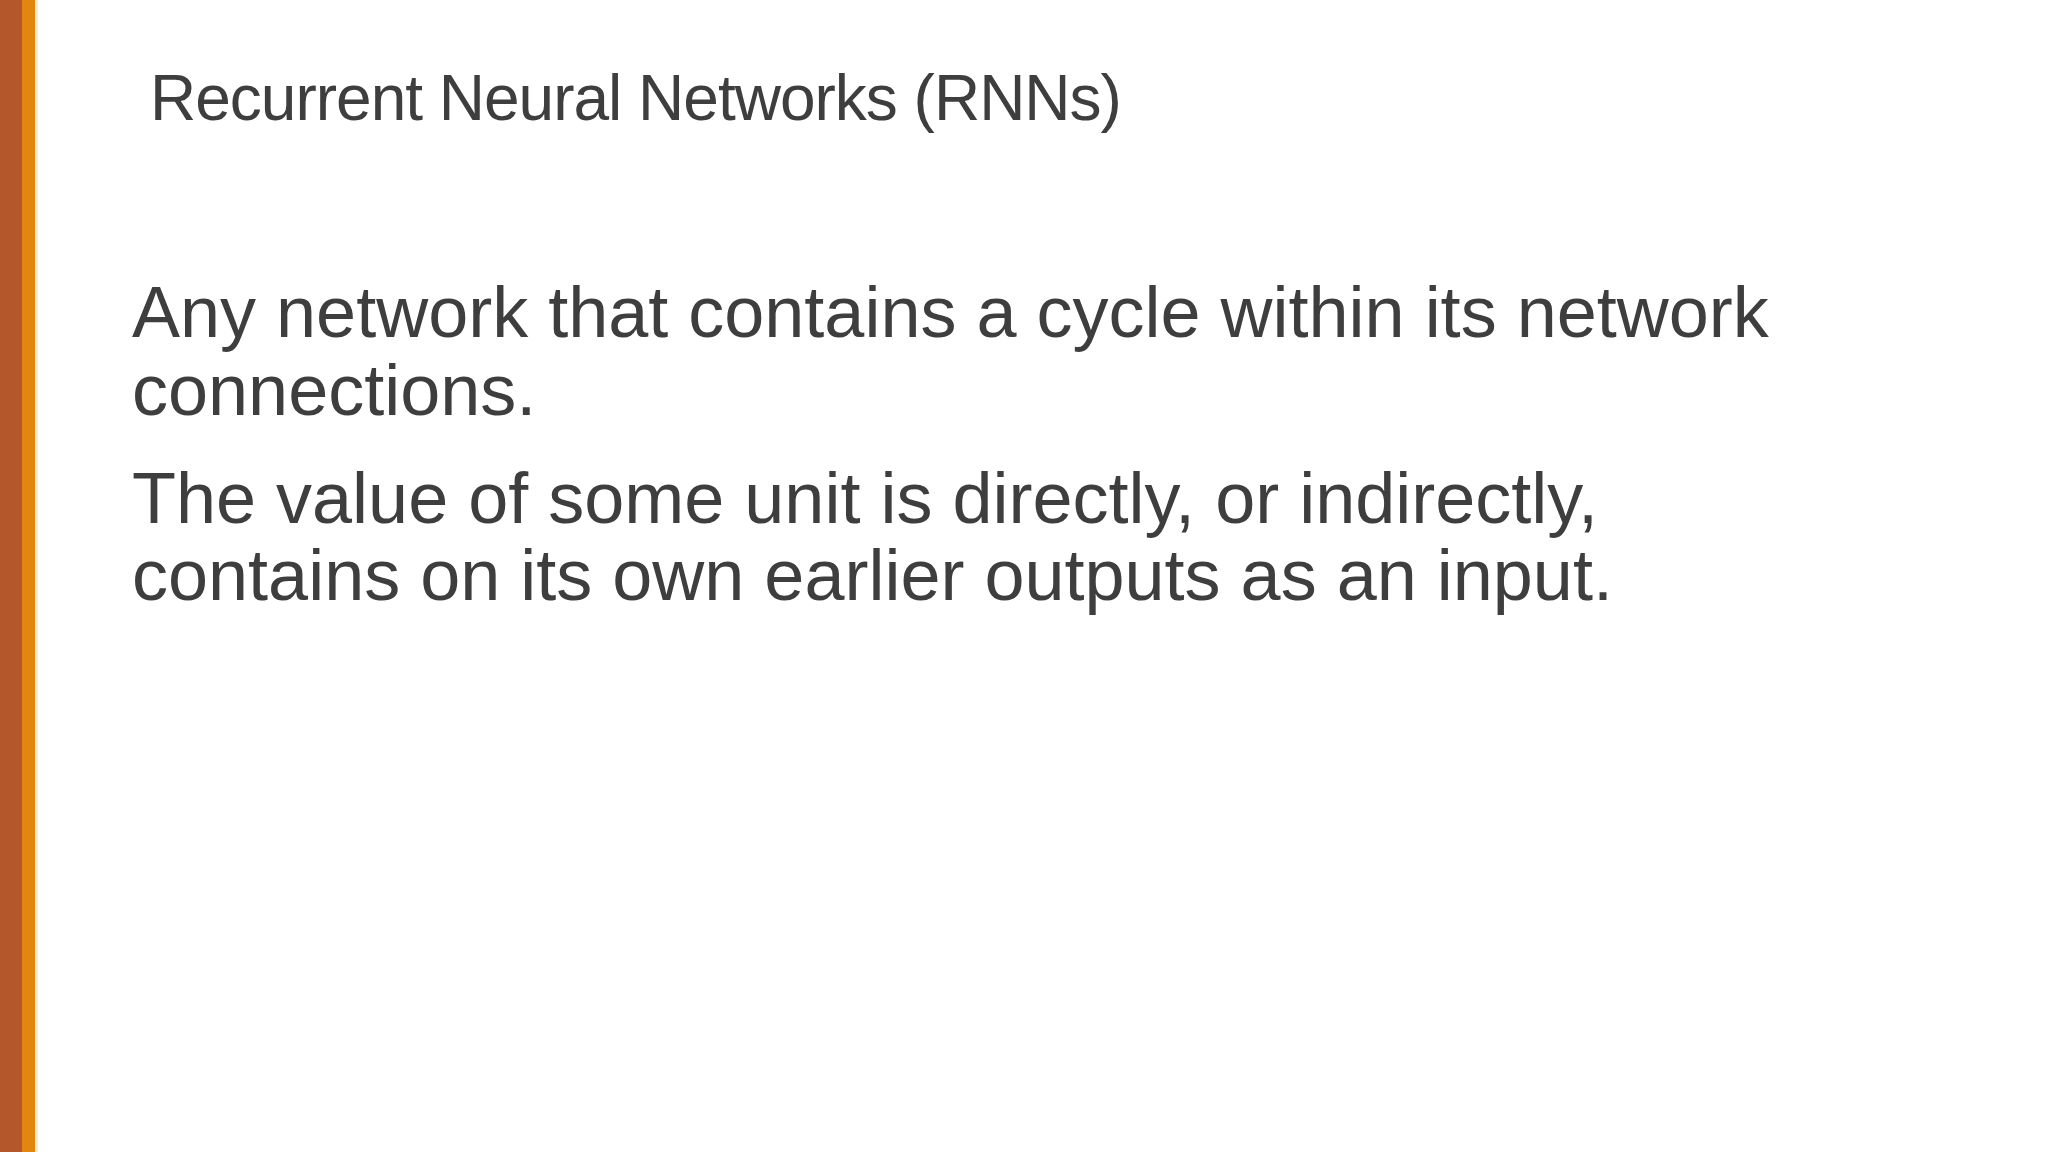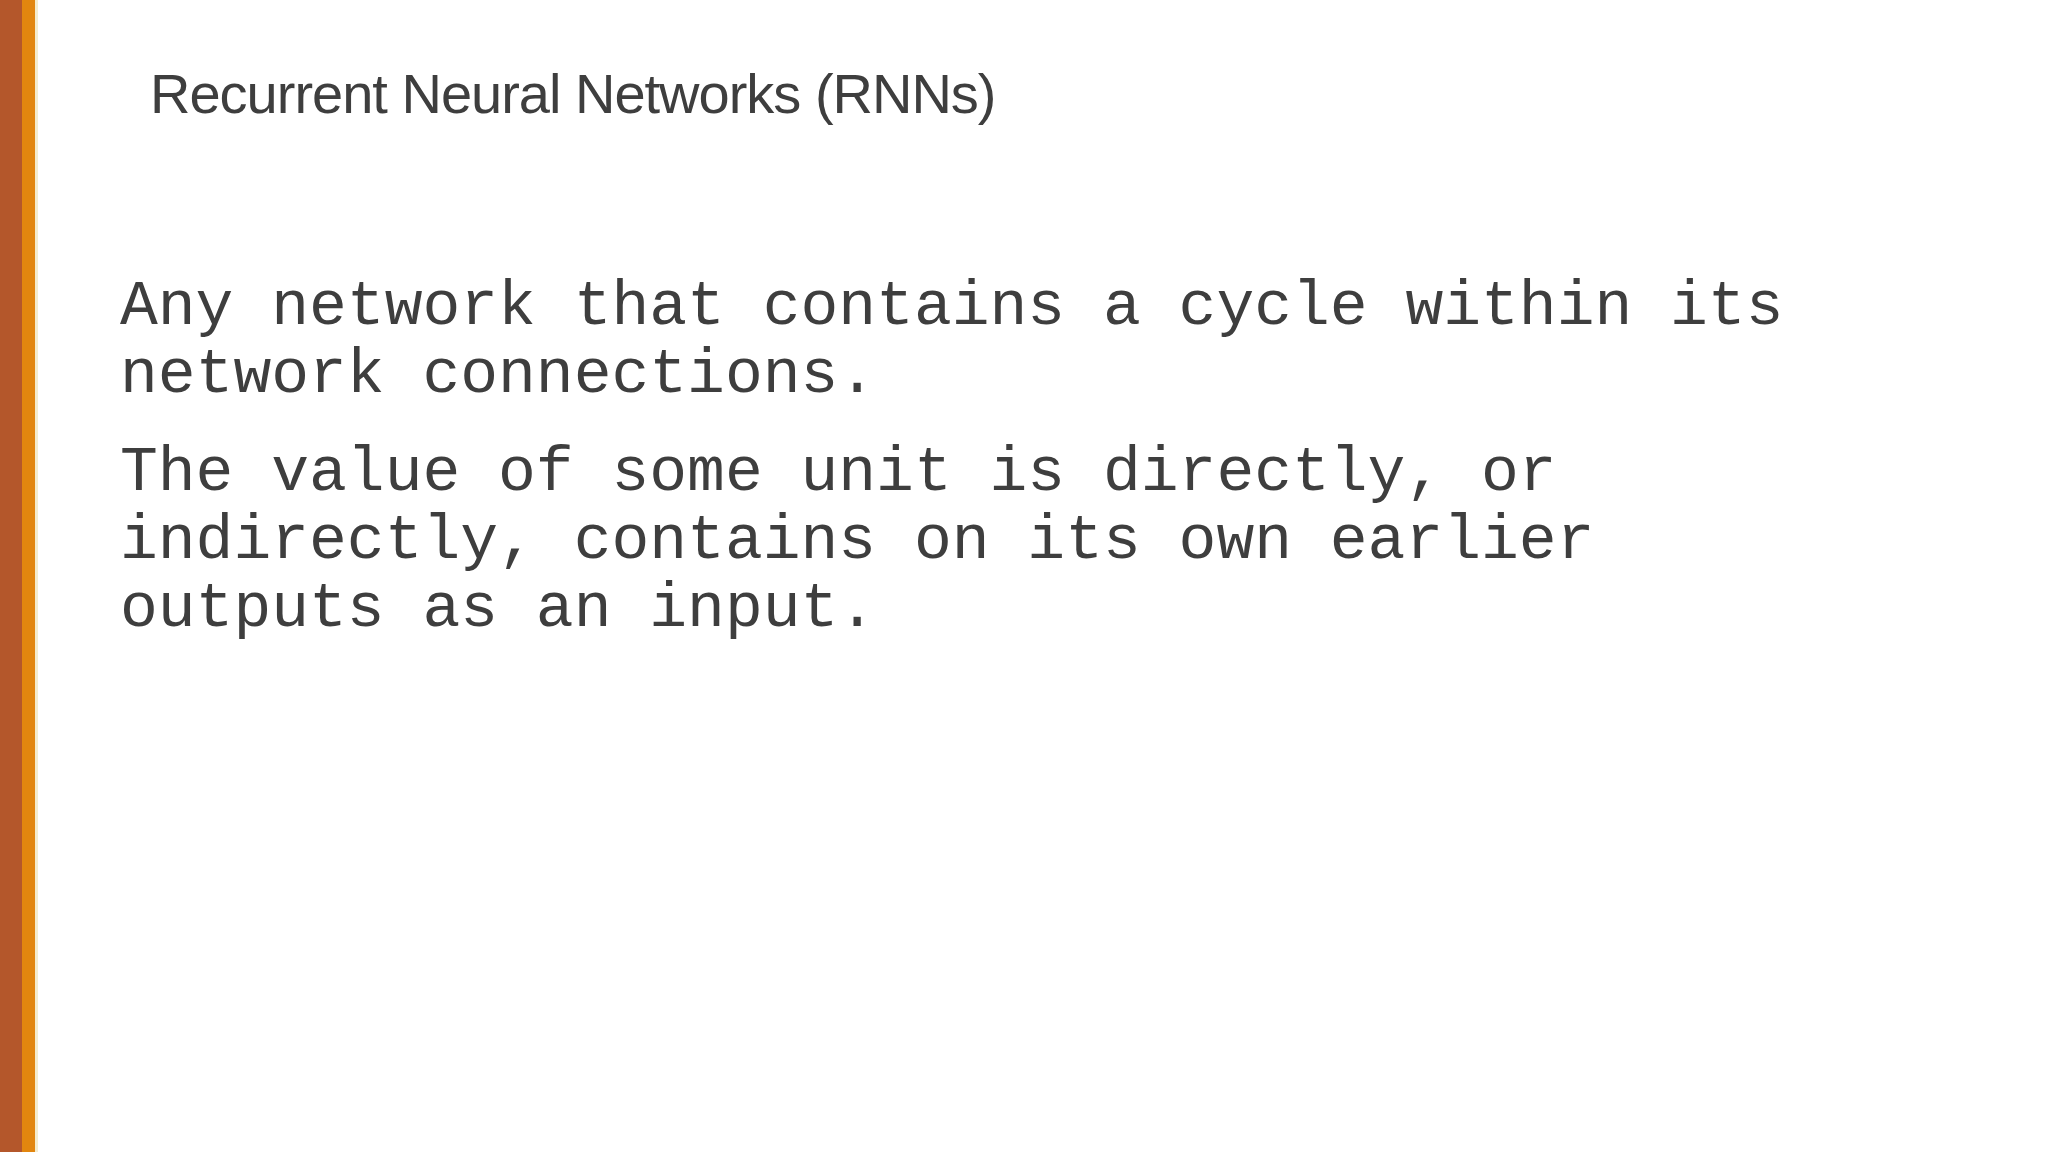--- a/index.html
+++ b/index.html
@@ -21,36 +21,36 @@
     height: 100%;
   }
   .bar-rust   { left: 0;    width: 22px; }
   .bar-orange { left: 22px; width: 13px; }
   .bar-pale   { left: 35px; width: 3px;  }
   .title {
     position: absolute;
     left: 150px;
     top: 60px;
     margin: 0;
-    font-size: 56px;
+    font-size: 64px;
     font-weight: 400;
     letter-spacing: -1px;
     line-height: 1.2;
     white-space: nowrap;
     font-family: "Liberation Sans", sans-serif;
   }
   .body-text {
     position: absolute;
-    left: 120px;
+    left: 132px;
     top: 274px;
     width: 1750px;
-    font-size: 63px;
+    font-size: 72px;
     font-weight: 400;
     line-height: 1.08;
-    font-family: Liberation Mono, monospace;
+    font-family: Liberation Sans, sans-serif;
   }
   .body-text p {
     margin: 0 0 30px 0;
   }
 </style>
 </head>
 <body>
 
 <div class="slide" style="background-color: rgb(255, 255, 255);">
 

